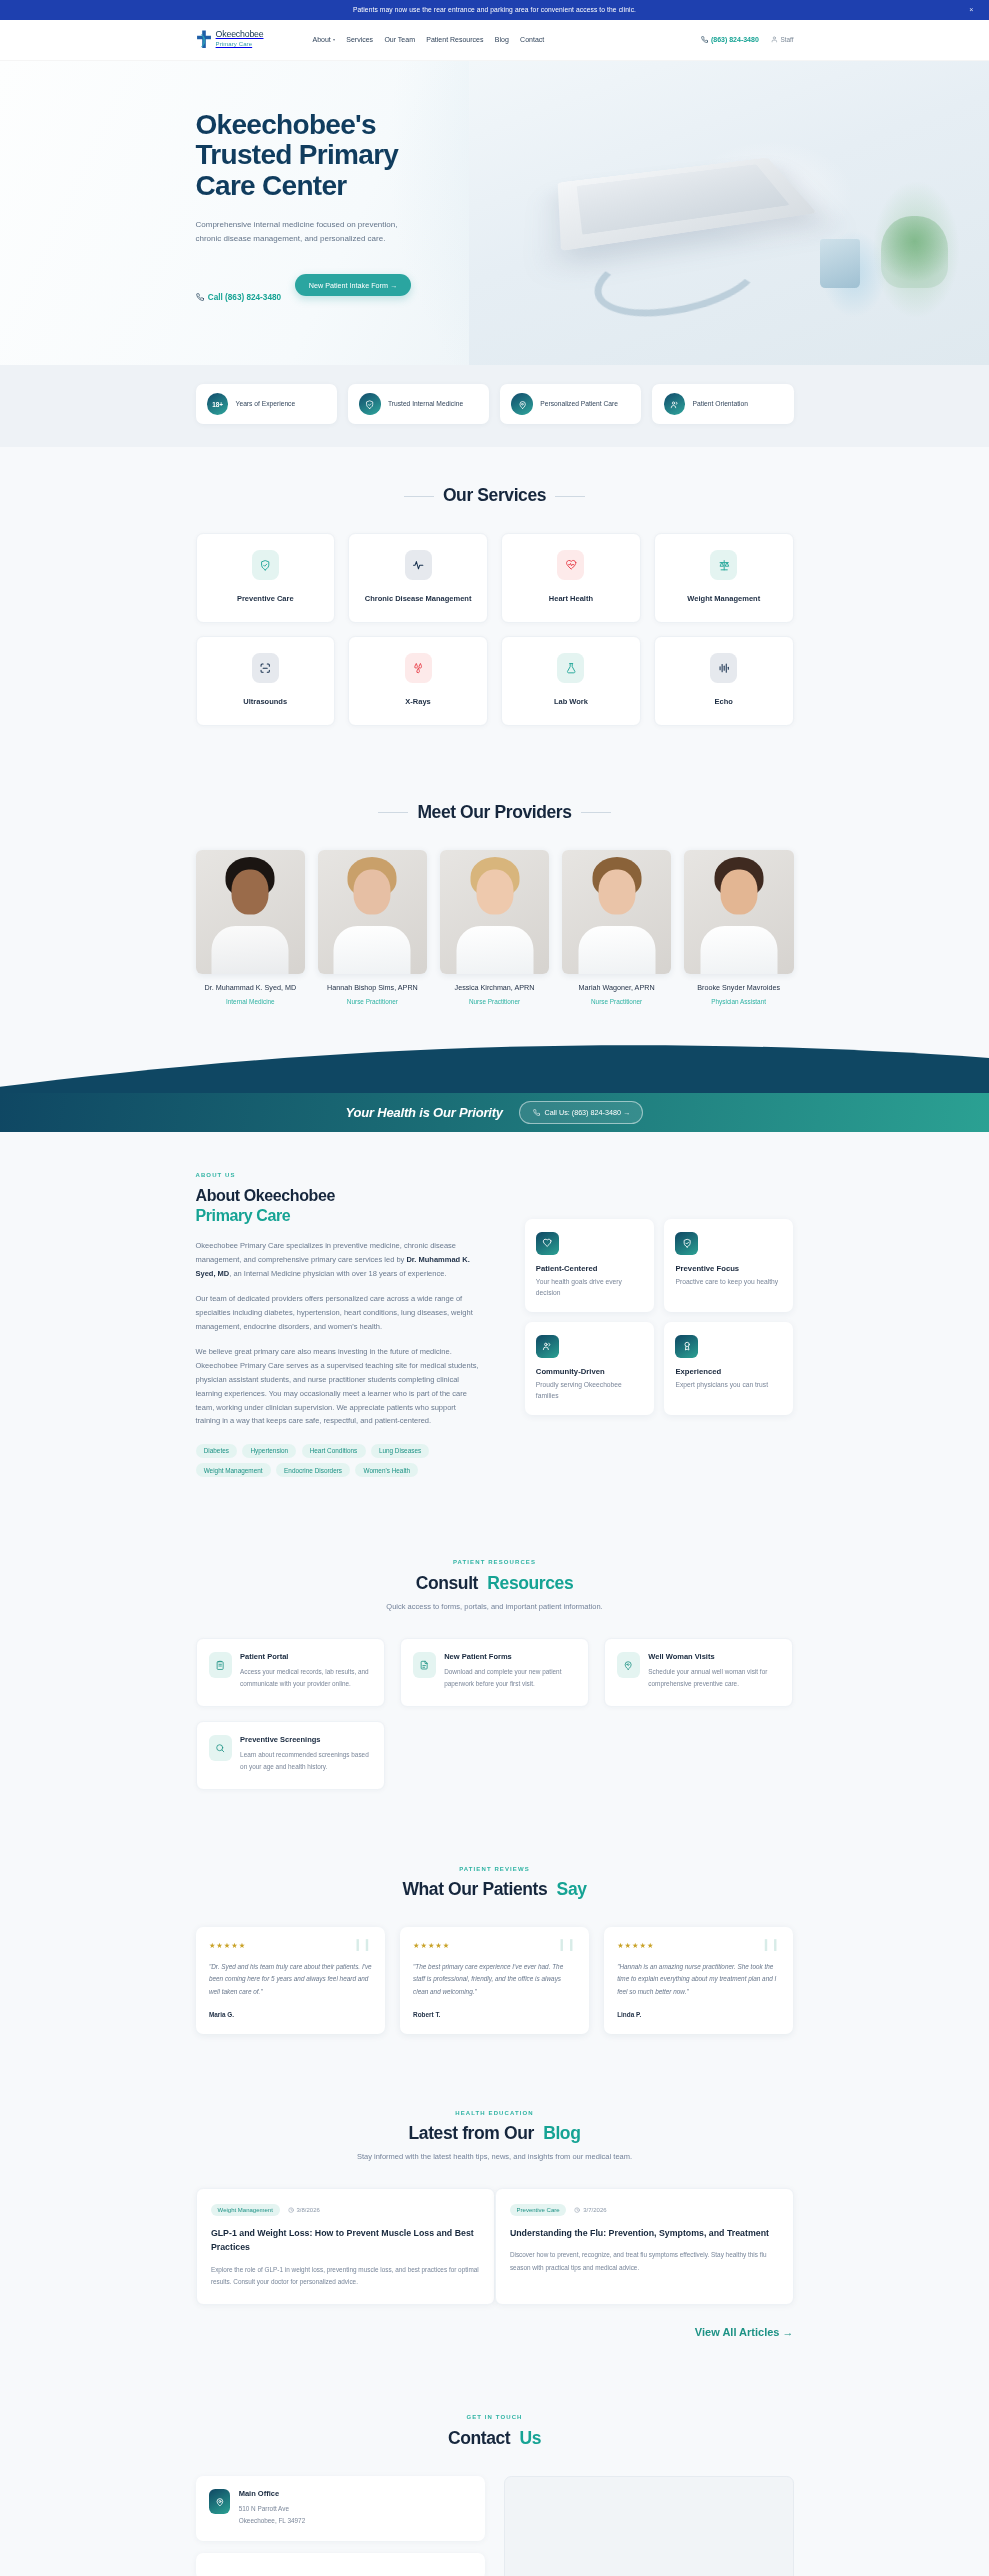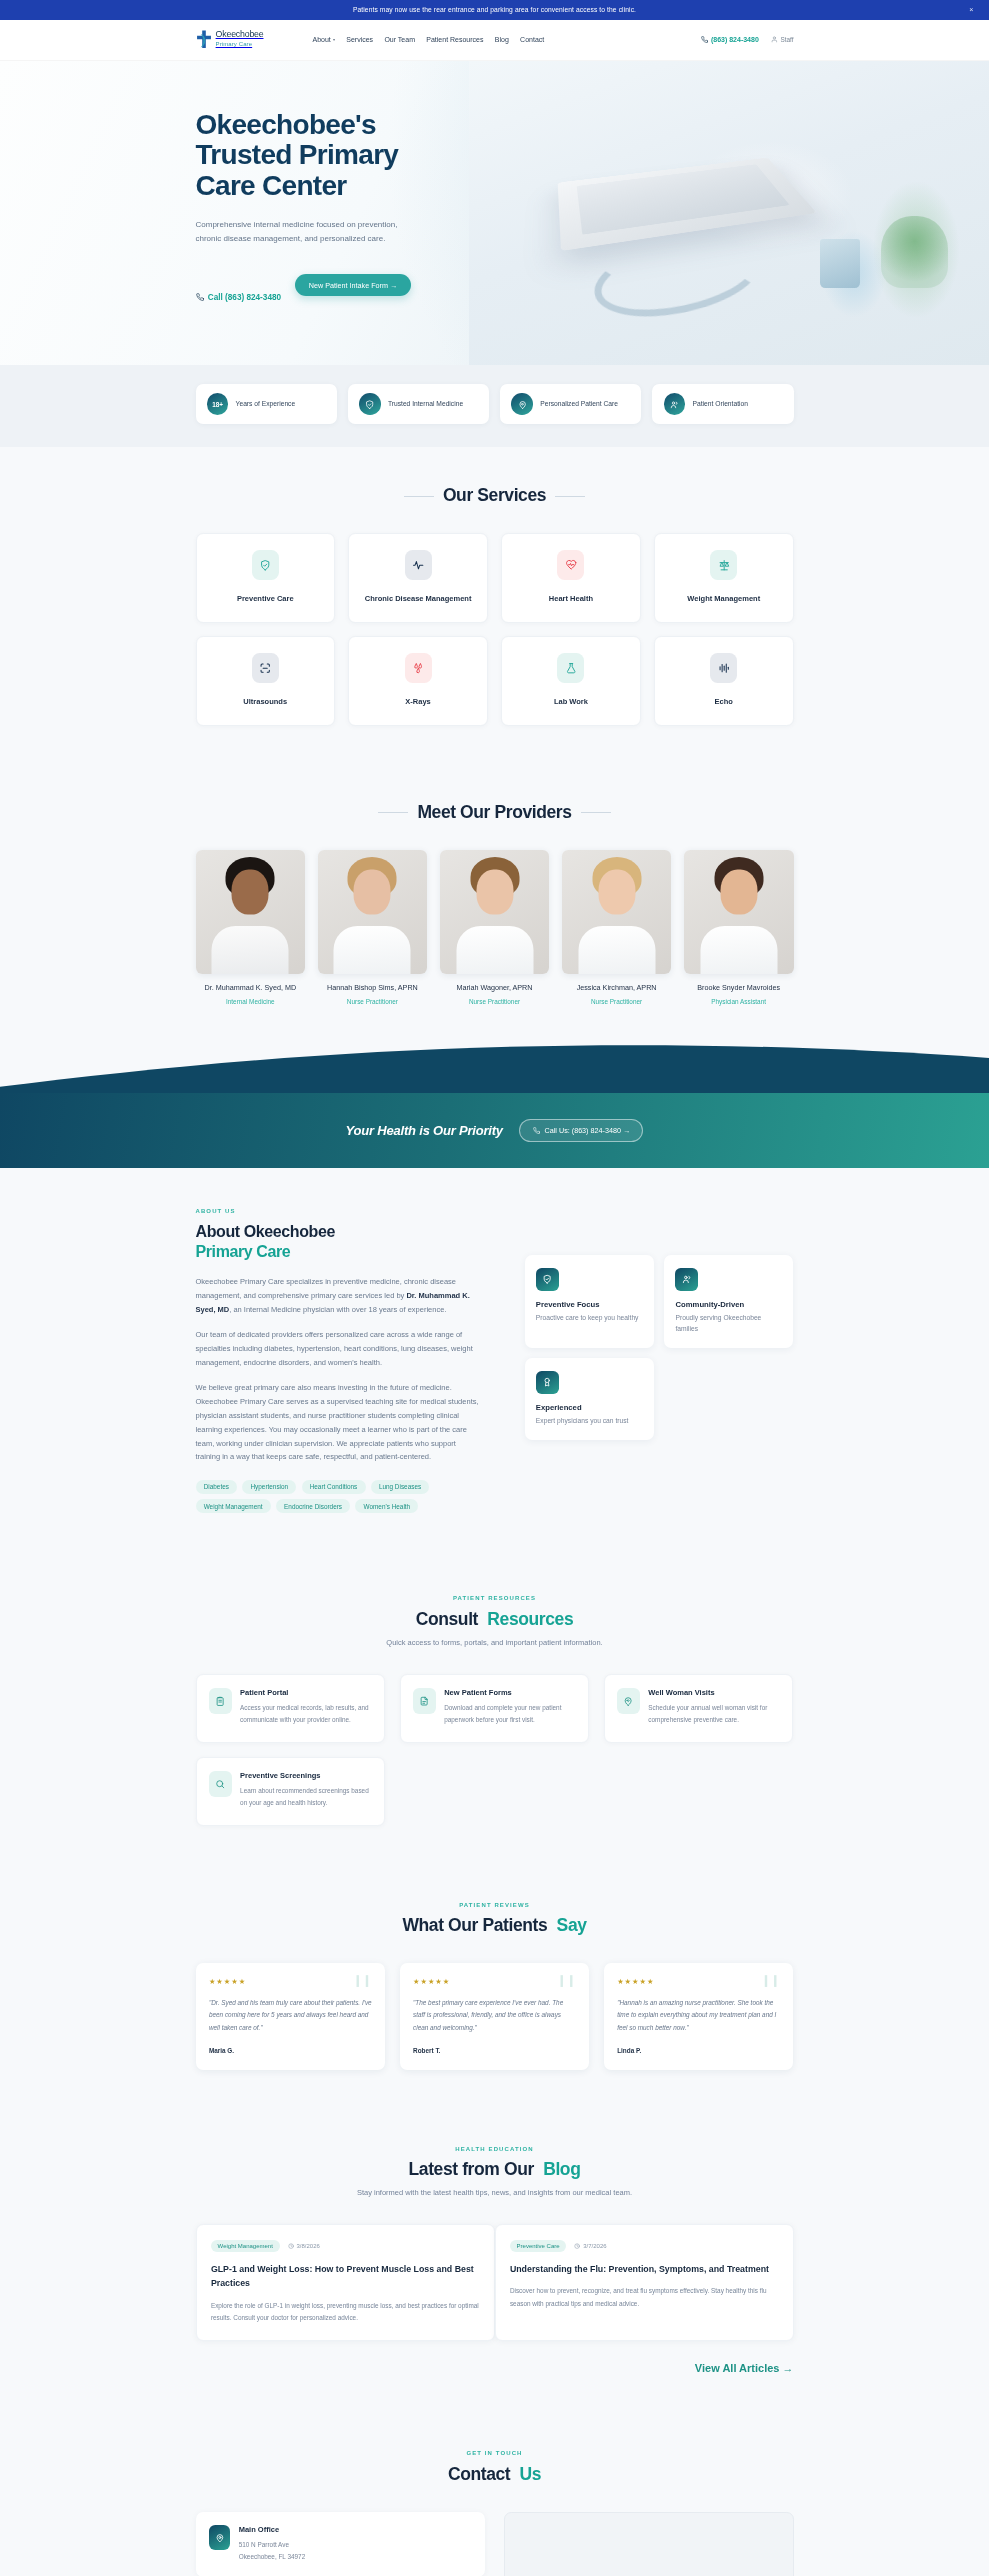--- a/index.html
+++ b/index.html
@@ -224,21 +224,21 @@
     background: linear-gradient(175deg,#ffffff,#eef1f3);
   }
   .prov-name { margin-top: 8.2px; font-size: 7.2px; color: #1d2c42; line-height: 1.6; font-weight: 500; }
   .prov-role { margin-top: 4.6px; font-size: 6.4px; color: #2fb3a3; }
 
   
   .wave-wrap { position: relative; line-height: 0; background: #f7f9fb; }
   .wave-wrap svg { display: block; width: 100%; height: 67px; }
   .cta-band {
     background: linear-gradient(100deg,#0f4763 0%, #1b6e76 45%, #2ba193 100%);
-    padding: 26px 0;
+    padding: 8px 0;
   }
   .cta-inner { display: flex; align-items: center; justify-content: center; gap: 16.5px; }
   .cta-title {
     color: #fff; font-size: 13px; font-weight: 800; font-style: italic;
     letter-spacing: -0.2px;
   }
   .cta-btn {
     border: 0.5px solid rgba(255,255,255,.5); background: rgba(255,255,255,.1);
     color: #fff; border-radius: 13.4px; padding: 6.2px 12.4px;
     font-size: 7.2px; font-family: inherit; cursor: pointer;
@@ -594,34 +594,34 @@
           <div class="prov-photo">
             <div class="hair" style="background:#c9a06a"></div>
             <div class="face" style="background:#e6bfa4"></div>
             <div class="coat"></div>
           </div>
           <div class="prov-name">Hannah Bishop Sims, APRN</div>
           <div class="prov-role">Nurse Practitioner</div>
         </div>
         <div class="prov-card">
           <div class="prov-photo">
+            <div class="hair" style="background:#d8b57c"></div>
+            <div class="face" style="background:#eec9ad"></div>
+            <div class="coat"></div>
+          </div>
+          <div class="prov-name">Jessica Kirchman, APRN</div>
+          <div class="prov-role">Nurse Practitioner</div>
+        </div>
+        <div class="prov-card">
+          <div class="prov-photo">
             <div class="hair" style="background:#8a6239"></div>
             <div class="face" style="background:#eac4a8"></div>
             <div class="coat"></div>
           </div>
           <div class="prov-name">Mariah Wagoner, APRN</div>
-          <div class="prov-role">Nurse Practitioner</div>
-        </div>
-        <div class="prov-card">
-          <div class="prov-photo">
-            <div class="hair" style="background:#d8b57c"></div>
-            <div class="face" style="background:#eec9ad"></div>
-            <div class="coat"></div>
-          </div>
-          <div class="prov-name">Jessica Kirchman, APRN</div>
           <div class="prov-role">Nurse Practitioner</div>
         </div>
         <div class="prov-card">
           <div class="prov-photo">
             <div class="hair" style="background:#3f2a20"></div>
             <div class="face" style="background:#e3b693"></div>
             <div class="coat"></div>
           </div>
           <div class="prov-name">Brooke Snyder Mavroides</div>
           <div class="prov-role">Physician Assistant</div>
@@ -669,20 +669,29 @@
             <span class="tag">Heart Conditions</span>
             <span class="tag">Lung Diseases</span>
             <span class="tag">Weight Management</span>
             <span class="tag">Endocrine Disorders</span>
             <span class="tag">Women's Health</span>
           </div>
         </div>
 
         <div>
           <div class="feat-grid">
+            <div class="feat-card">
+              <div class="feat-ico">
+                <svg width="10.3" height="10.3" viewBox="0 0 24 24" fill="none" stroke="#fff" stroke-width="2" stroke-linecap="round" stroke-linejoin="round">
+                    <path d="M20.8 6.6a5 5 0 0 0-8.8-1.8 5 5 0 0 0-8.8 1.8c-1 3.5 2.4 6.9 8.8 13 6.4-6.1 9.8-9.5 8.8-13Z"></path>
+                  </svg>
+              </div>
+              <div class="feat-title">Patient-Centered</div>
+              <div class="feat-desc">Your health goals drive every decision</div>
+            </div>
             <div class="feat-card">
               <div class="feat-ico">
                 <svg width="10.3" height="10.3" viewBox="0 0 24 24" fill="none" stroke="#fff" stroke-width="2" stroke-linecap="round" stroke-linejoin="round">
                     <path d="M12 21s7-3.6 7-9V5.5L12 3 5 5.5V12c0 5.4 7 9 7 9Z"></path>
                     <path d="m9 12 2 2 4-4"></path>
                   </svg>
               </div>
               <div class="feat-title">Preventive Focus</div>
               <div class="feat-desc">Proactive care to keep you healthy</div>
             </div>

